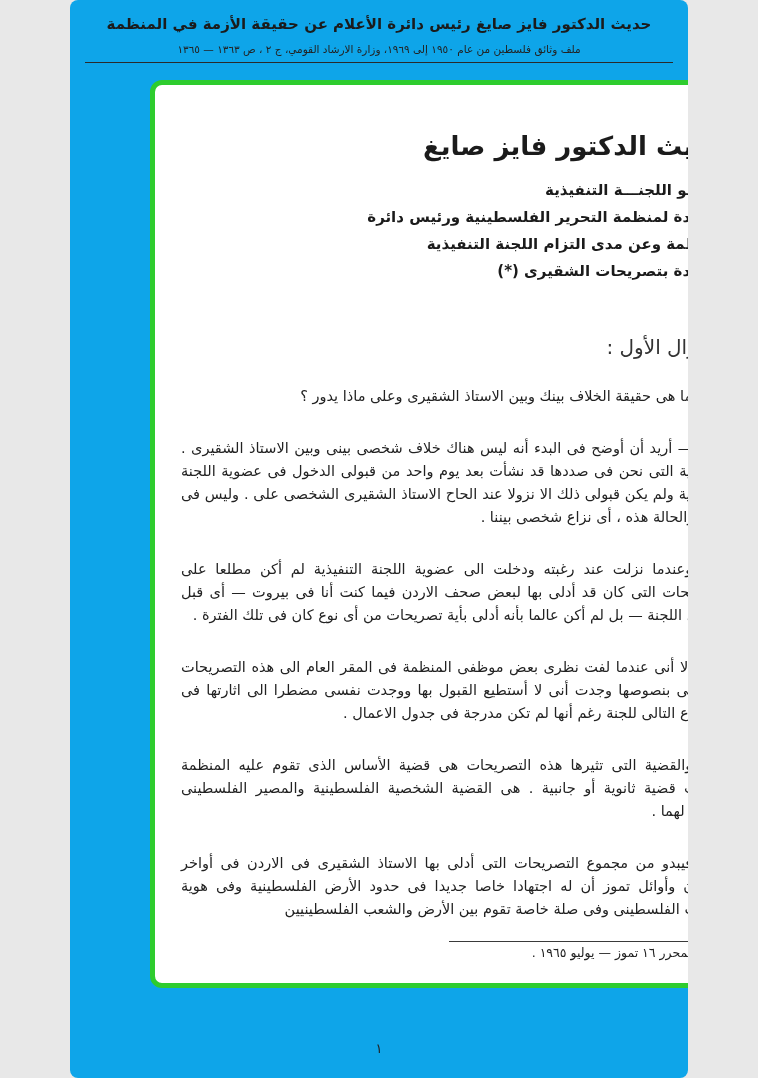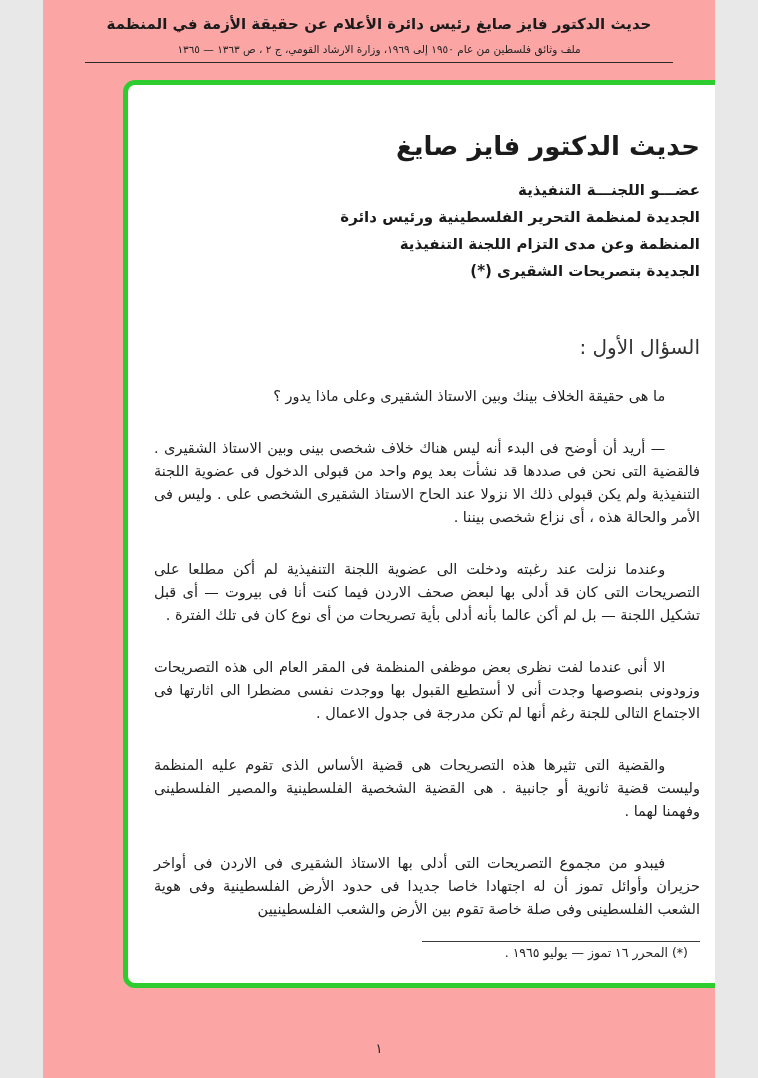--- a/index.html
+++ b/index.html
@@ -1,25 +1,26 @@
 <!DOCTYPE html>
 <html lang="ar"><head>
 <meta charset="utf-8">
 <style>
   * { margin: 0; padding: 0; box-sizing: border-box; }
   html, body { background: #e8e8e8; }
   body { font-family: "DejaVu Sans", sans-serif; }
   .page {
     position: relative;
-    width: 672px;
+    width: 618px;
     height: 1078px;
     margin: 0 auto;
-    background: #fca5a5;
+    background: #0ea5e9;
     color: #1b1b1b;
     overflow: hidden;
+    border-radius: 8px;
   }
   
   .top-header { text-align: center; padding-top: 13px; direction: rtl; }
   .header-title { font-weight: bold; font-size: 15px; line-height: 22px; }
   .header-source { font-size: 10.5px; margin-top: 8px; color: #222; text-align: center; }
   .header-rule { width: 588px; height: 1px; background: #2a2a2a; margin: 7px auto 0 auto; }
   
   .green-frame {
     position: absolute;
     left: 80px; top: 80px;

